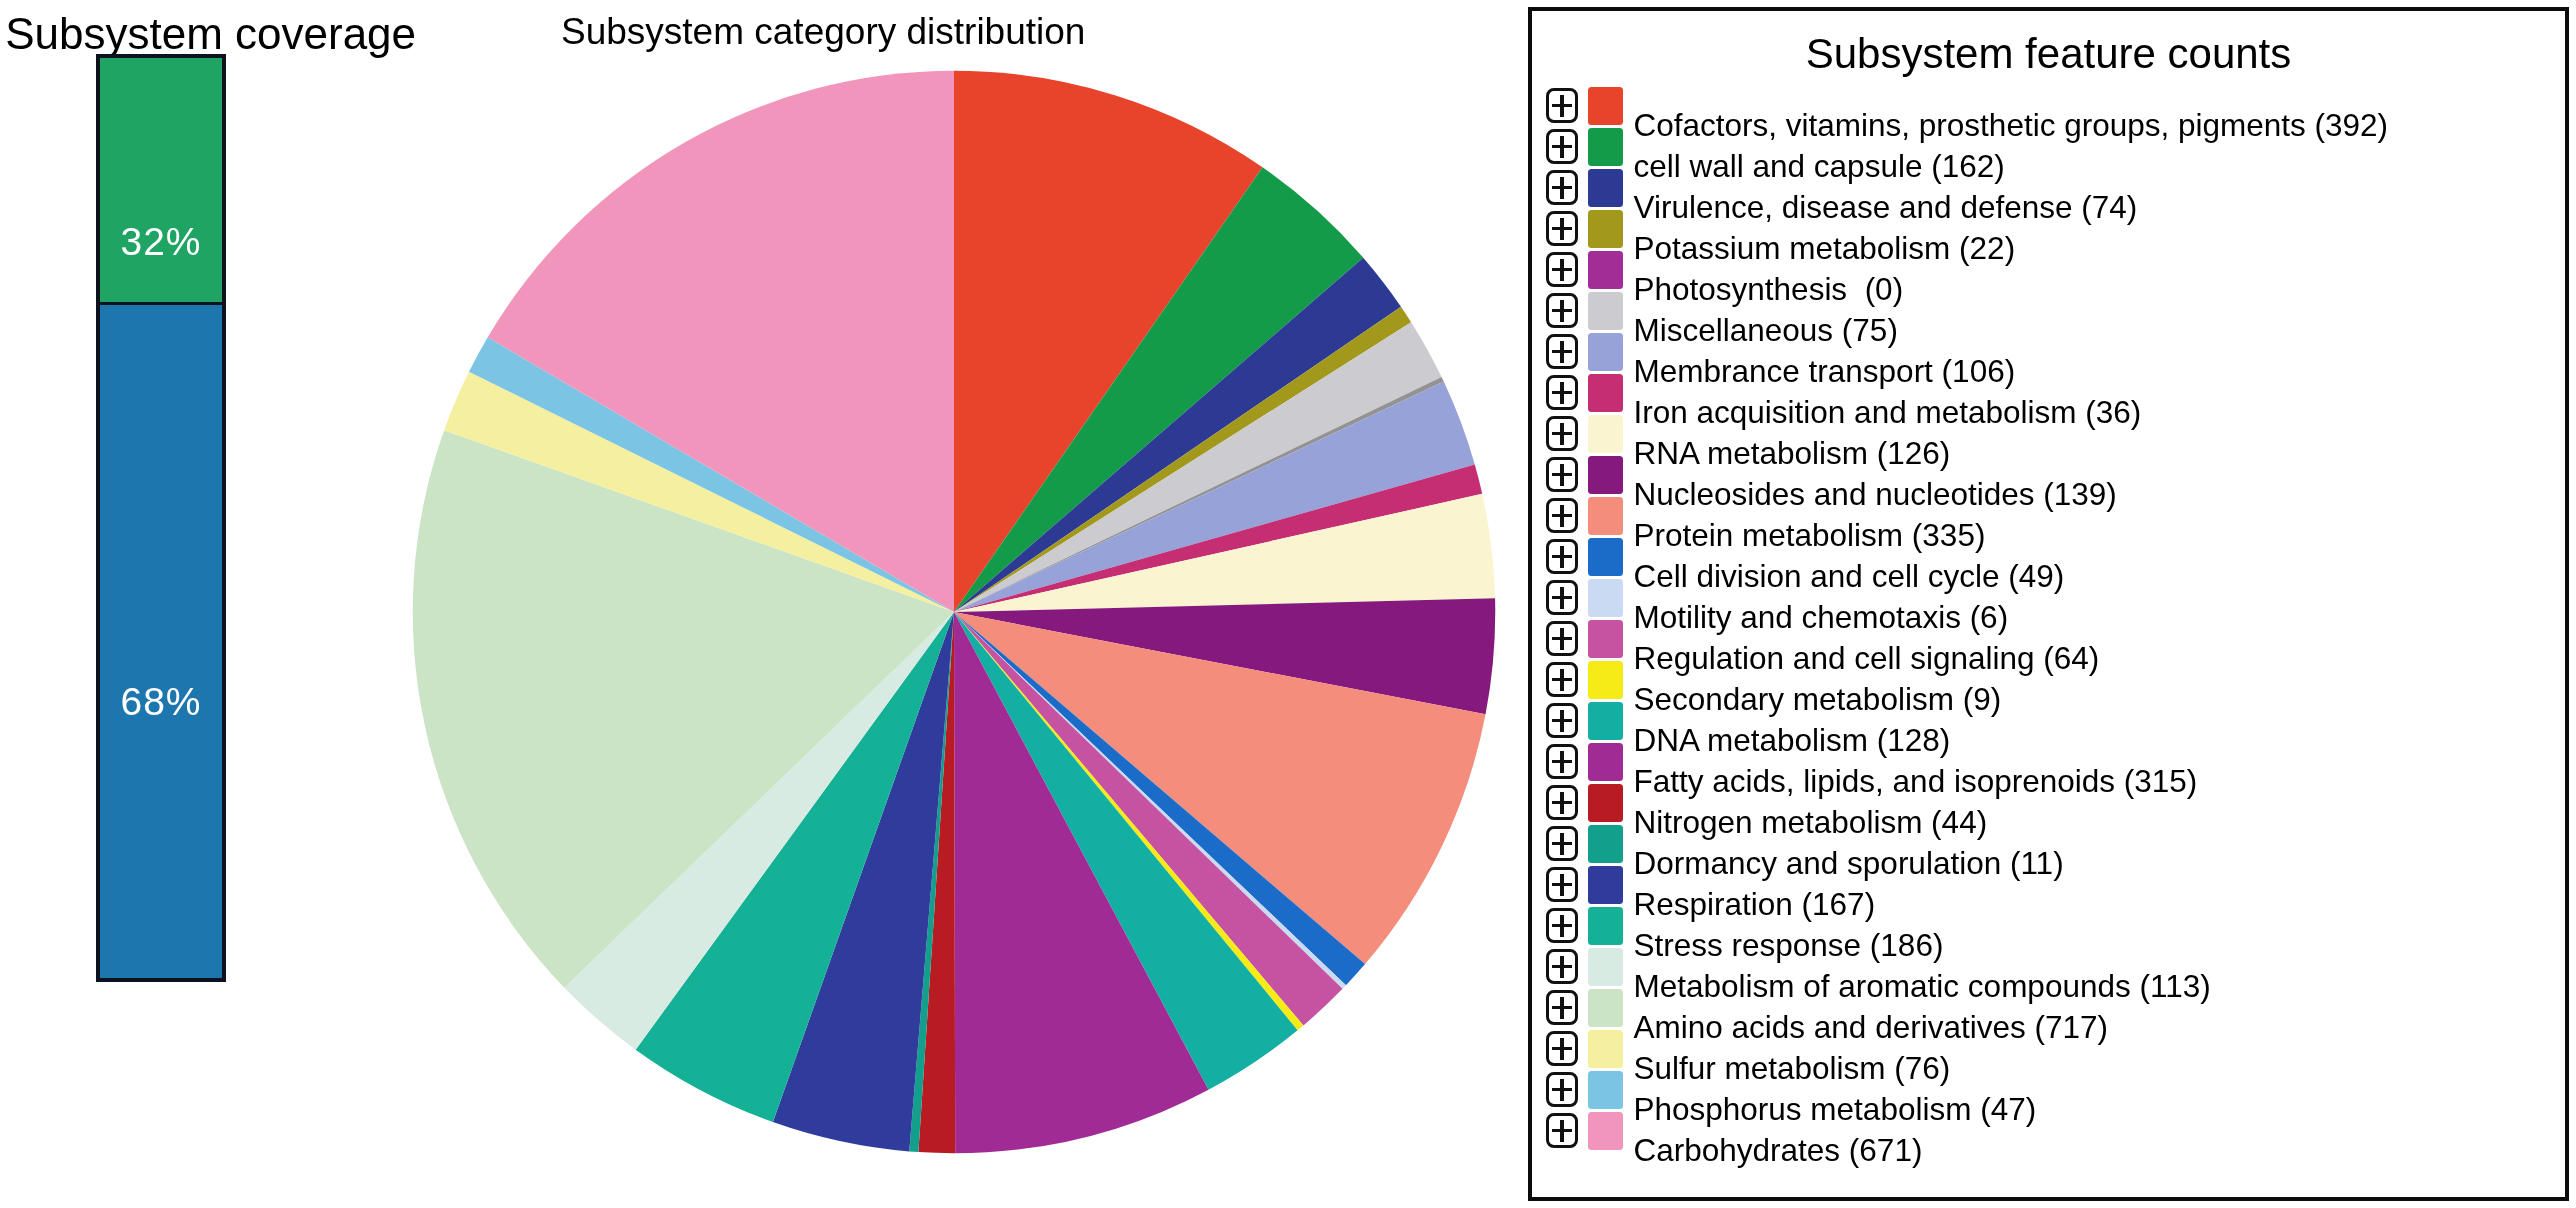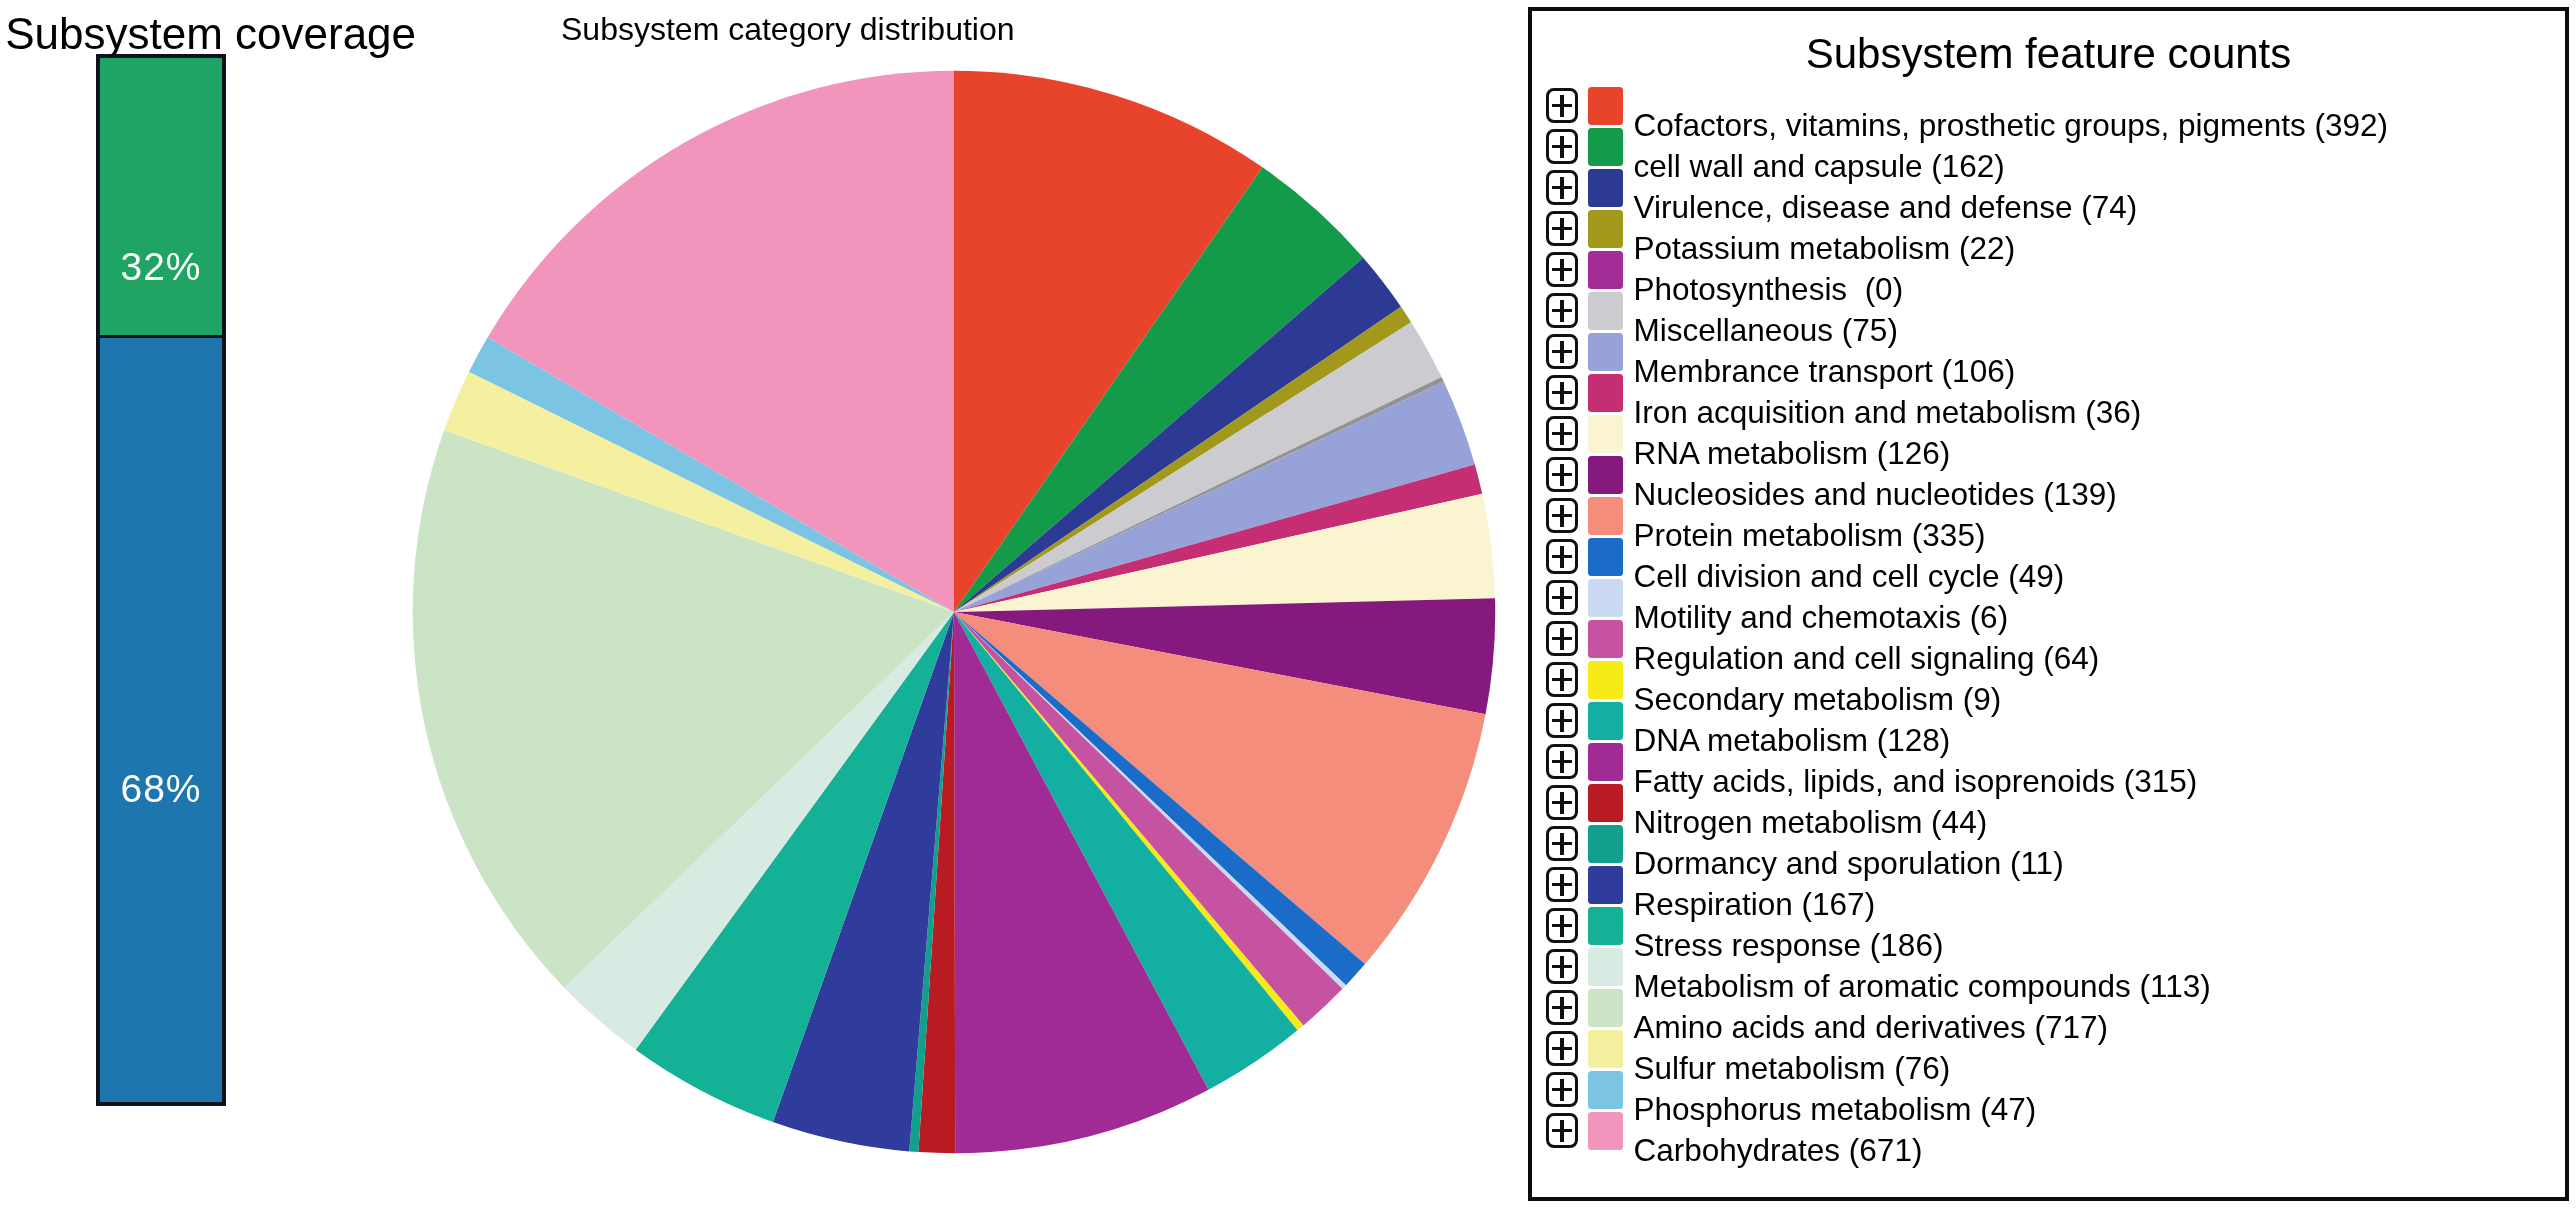--- a/index.html
+++ b/index.html
@@ -12,27 +12,27 @@
     color: #000;
   }
   * { box-sizing: border-box; }
 
   .chart-title {
     position: absolute;
     white-space: nowrap;
     color: #000;
   }
   .coverage-title { left: 5.2px; top: 8.7px; font-size: 44px; }
-  .pie-title      { left: 561px; top: 10.5px; font-size: 32px; }
+  .pie-title      { left: 561px; top: 10.5px; font-size: 37px; }
 
   
   .coverage-bar {
     position: absolute;
     left: 96px; top: 54px;
-    width: 130px; height: 1052px;
+    width: 130px; height: 928px;
     border: 4.4px solid #0d1220;
     background: #fff;
   }
   .bar-seg { width: 100%; }
   .bar-seg-lower { border-top: 3.5px solid #0d1220; }
   .bar-label {
     position: absolute;
     left: 50%;
     transform: translate(-50%, -50%);
     font-size: 39px;

